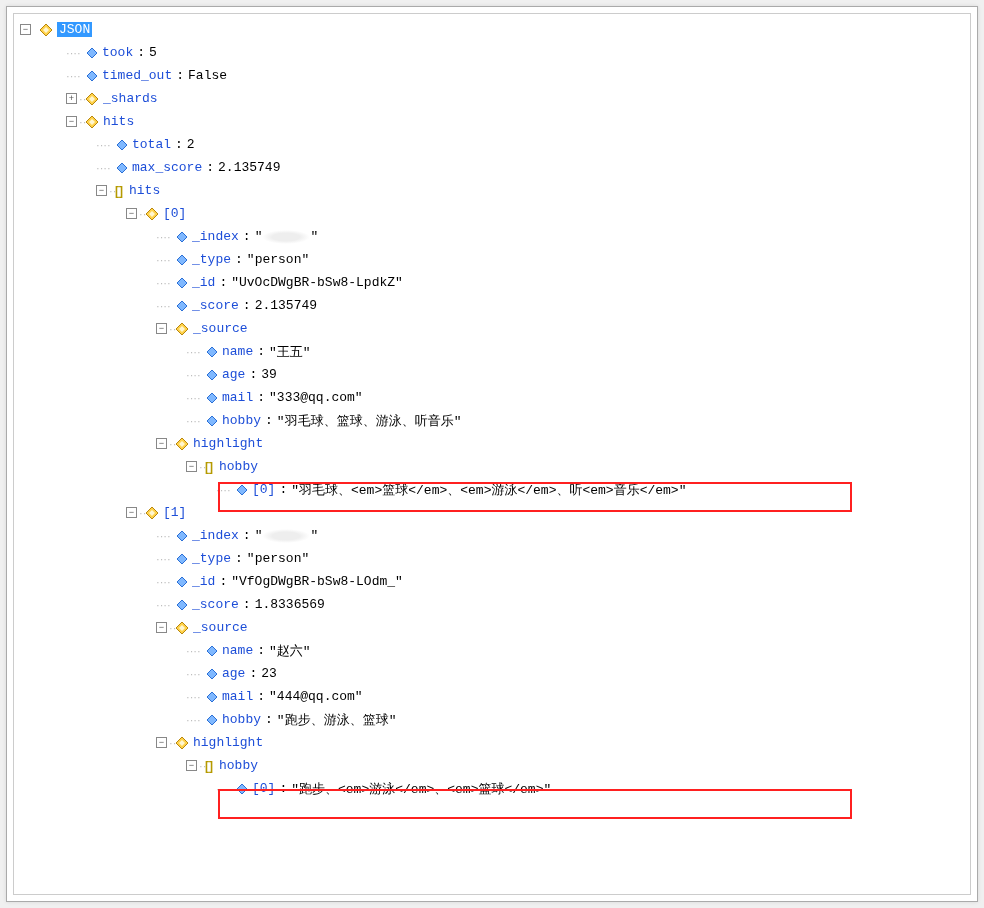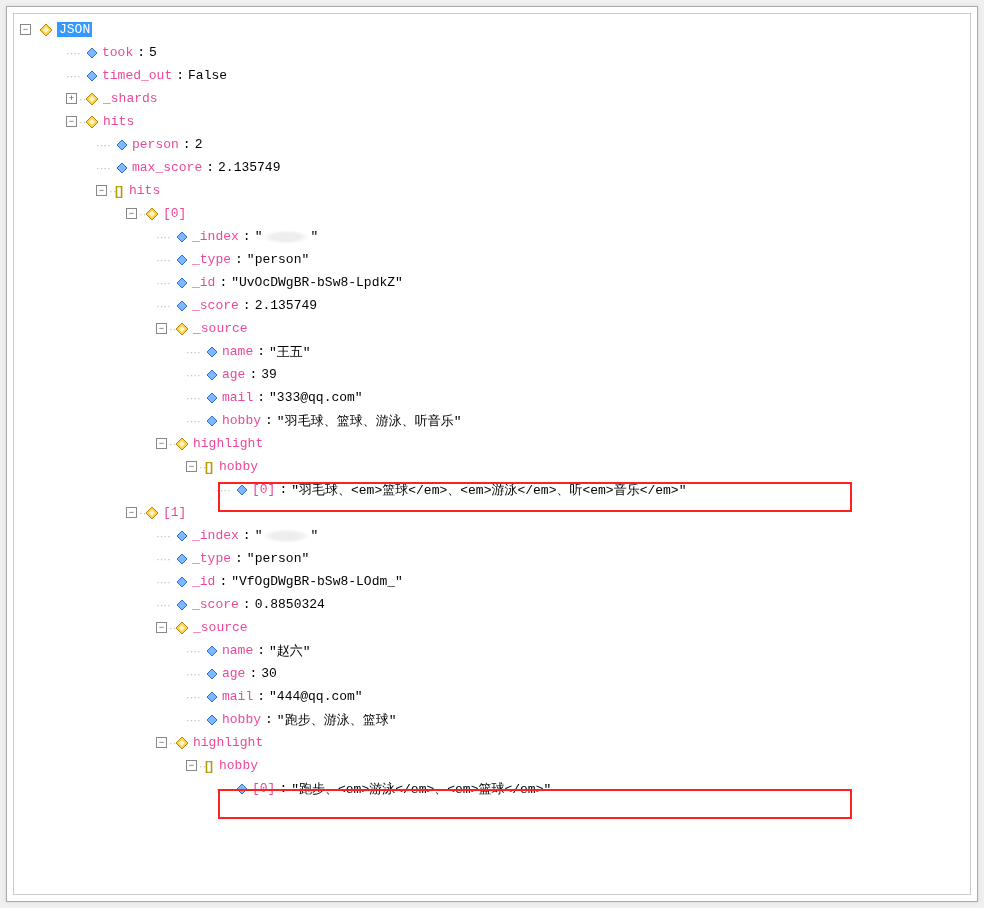--- a/index.html
+++ b/index.html
@@ -61,21 +61,21 @@
     margin: 0 4px 0 2px;
   }
   .leaf-icon svg, .obj-icon svg, .arr-icon svg { display:block; }
   .arr-icon span {
     color: #b59a00;
     font-weight: bold;
     font-family: sans-serif;
     font-size: 12px;
     margin-right: 2px;
   }
-  .key { color: #ec4899; }
+  .key { color: #1d4ed8; }
   .sep { color: #000; margin: 0 4px; }
   .val { color: #000; }
   .smudge {
     display:inline-block; width:48px; height:14px;
     background: radial-gradient(ellipse at center,#eee 40%,rgba(255,255,255,0) 70%);
     vertical-align: middle;
   }
   .redbox {
     position: absolute;
     border: 2px solid #ff2020;
@@ -160,21 +160,21 @@
       <span class="key">hits</span>
     </div>
       <div class="row">
       <span class="indent" style="width:76px"></span>
       <span class="dots" style="width:18px">····</span>
         <span class="leaf-icon">
           <svg width="12" height="12">
             <polygon points="6,1 11,6 6,11 1,6" fill="#7fb8ff" stroke="#2a6fd6" stroke-width="1"></polygon>
           </svg>
         </span>
-      <span class="key">person</span>
+      <span class="key">total</span>
       <span class="sep">:</span>
       <span class="val">2</span>
     </div>
       <div class="row">
       <span class="indent" style="width:76px"></span>
       <span class="dots" style="width:18px">····</span>
         <span class="leaf-icon">
           <svg width="12" height="12">
             <polygon points="6,1 11,6 6,11 1,6" fill="#7fb8ff" stroke="#2a6fd6" stroke-width="1"></polygon>
           </svg>
@@ -396,21 +396,21 @@
       <div class="row">
       <span class="indent" style="width:136px"></span>
       <span class="dots" style="width:18px">····</span>
         <span class="leaf-icon">
           <svg width="12" height="12">
             <polygon points="6,1 11,6 6,11 1,6" fill="#7fb8ff" stroke="#2a6fd6" stroke-width="1"></polygon>
           </svg>
         </span>
       <span class="key">_score</span>
       <span class="sep">:</span>
-      <span class="val">0.8850324</span>
+      <span class="val">1.8336569</span>
     </div>
       <div class="row">
       <span class="indent" style="width:136px"></span>
       <span class="toggle">−</span>
         <span class="dots" style="width:4px">··</span>
         <span class="obj-icon">
           <svg width="14" height="14">
             <polygon points="7,1 13,7 7,13 1,7" fill="#ffd24a" stroke="#b8860b" stroke-width="1"></polygon>
             <polygon points="7,4 10,7 7,10 4,7" fill="#fff6d0"></polygon>
           </svg>
@@ -432,21 +432,21 @@
       <div class="row">
       <span class="indent" style="width:166px"></span>
       <span class="dots" style="width:18px">····</span>
         <span class="leaf-icon">
           <svg width="12" height="12">
             <polygon points="6,1 11,6 6,11 1,6" fill="#7fb8ff" stroke="#2a6fd6" stroke-width="1"></polygon>
           </svg>
         </span>
       <span class="key">age</span>
       <span class="sep">:</span>
-      <span class="val">30</span>
+      <span class="val">23</span>
     </div>
       <div class="row">
       <span class="indent" style="width:166px"></span>
       <span class="dots" style="width:18px">····</span>
         <span class="leaf-icon">
           <svg width="12" height="12">
             <polygon points="6,1 11,6 6,11 1,6" fill="#7fb8ff" stroke="#2a6fd6" stroke-width="1"></polygon>
           </svg>
         </span>
       <span class="key">mail</span>

